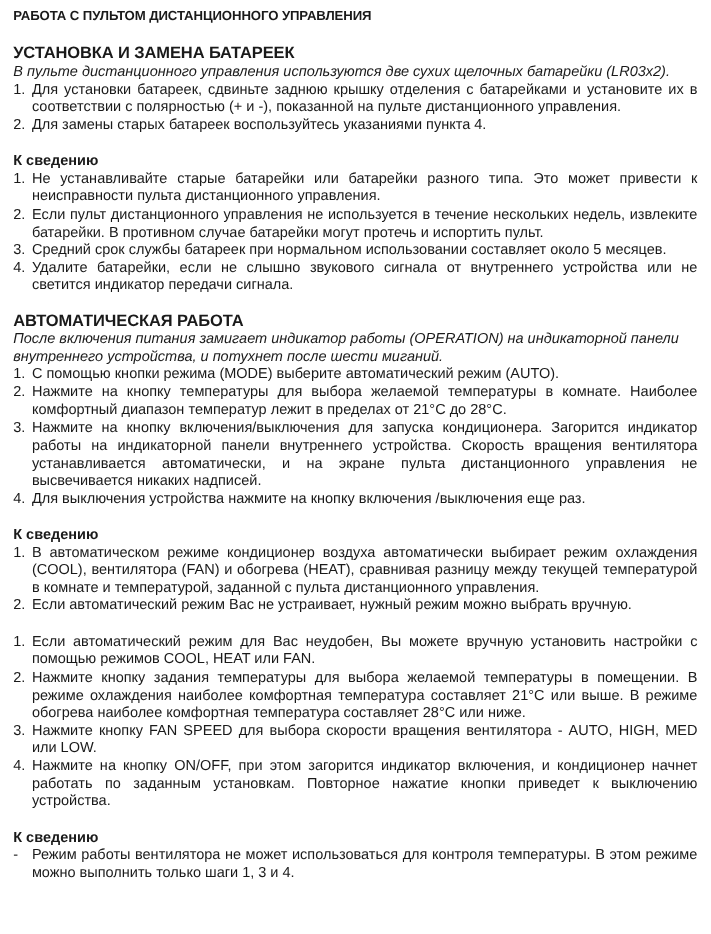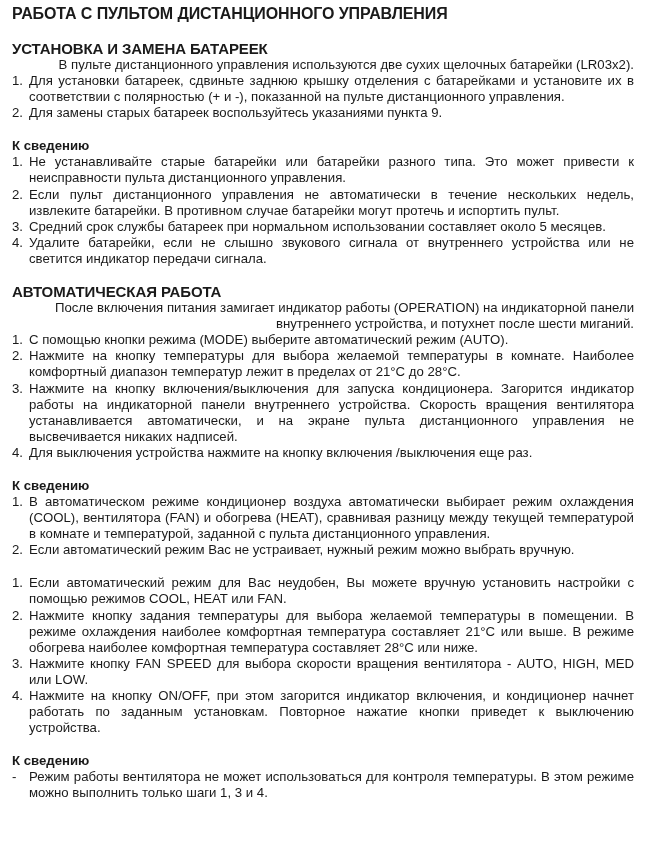--- a/index.html
+++ b/index.html
@@ -1,50 +1,50 @@
 <!DOCTYPE html>
 <html><head>
 <meta charset="utf-8">
 <style>
   html, body { margin:0; padding:0; background:#ffffff; }
   body { width:646px; height:849px; overflow:hidden; position:relative;
          font-family:"Liberation Sans", sans-serif; color:#1a1a1a; }
   .page { position:absolute; left:12px; top:6px; width:622px; }
-  .title { font-weight:bold; font-size:16px; line-height:16px; margin:0 0 19px 0; letter-spacing:-0.1px; }
+  .title { font-weight:bold; font-size:12px; line-height:16px; margin:0 0 19px 0; letter-spacing:-0.1px; }
   .section { margin:0; }
   .h2 { font-weight:bold; font-size:15px; line-height:16px; margin:0; letter-spacing:-0.1px; }
   .h3 { font-weight:bold; font-size:13.2px; line-height:16px; margin:0; }
   p, li { font-size:13.2px; line-height:16.1px; margin:0; }
-  p { text-align:right; }
+  p { text-align:left;font-style:italic; }
   ol, ul { list-style:none; margin:0; padding:0; }
   li { position:relative; padding-left:17px; text-align:justify; }
   li .num { position:absolute; left:0; top:0; }
   .gap-m { height:17px; }
 </style>
 </head>
 <body>
 
 <div class="page">
   <div class="title">РАБОТА С ПУЛЬТОМ ДИСТАНЦИОННОГО УПРАВЛЕНИЯ</div>
 
   <div class="section">
     <div class="h2">УСТАНОВКА И ЗАМЕНА БАТАРЕЕК</div>
     <p>В пульте дистанционного управления используются две сухих щелочных батарейки (LR03x2).</p>
     <ol>
       <li><span class="num">1.</span><span>Для установки батареек, сдвиньте заднюю крышку отделения с батарейками и установите их в соответствии с полярностью (+ и -), показанной на пульте дистанционного управления.</span></li>
-      <li><span class="num">2.</span><span>Для замены старых батареек воспользуйтесь указаниями пункта 9.</span></li>
+      <li><span class="num">2.</span><span>Для замены старых батареек воспользуйтесь указаниями пункта 4.</span></li>
     </ol>
   </div>
   <div class="gap-m"></div>
 
   <div class="section">
     <div class="h3">К сведению</div>
     <ol>
       <li><span class="num">1.</span><span>Не устанавливайте старые батарейки или батарейки разного типа. Это может привести к неисправности пульта дистанционного управления.</span></li>
-      <li><span class="num">2.</span><span>Если пульт дистанционного управления не автоматически в течение нескольких недель, извлеките батарейки. В противном случае батарейки могут протечь и испортить пульт.</span></li>
+      <li><span class="num">2.</span><span>Если пульт дистанционного управления не используется в течение нескольких недель, извлеките батарейки. В противном случае батарейки могут протечь и испортить пульт.</span></li>
       <li><span class="num">3.</span><span>Средний срок службы батареек при нормальном использовании составляет около 5 месяцев.</span></li>
       <li><span class="num">4.</span><span>Удалите батарейки, если не слышно звукового сигнала от внутреннего устройства или не светится индикатор передачи сигнала.</span></li>
     </ol>
   </div>
   <div class="gap-m"></div>
 
   <div class="section">
     <div class="h2">АВТОМАТИЧЕСКАЯ РАБОТА</div>
     <p>После включения питания замигает индикатор работы (OPERATION) на индикаторной панели внутреннего устройства, и потухнет после шести миганий.</p>
     <ol>

